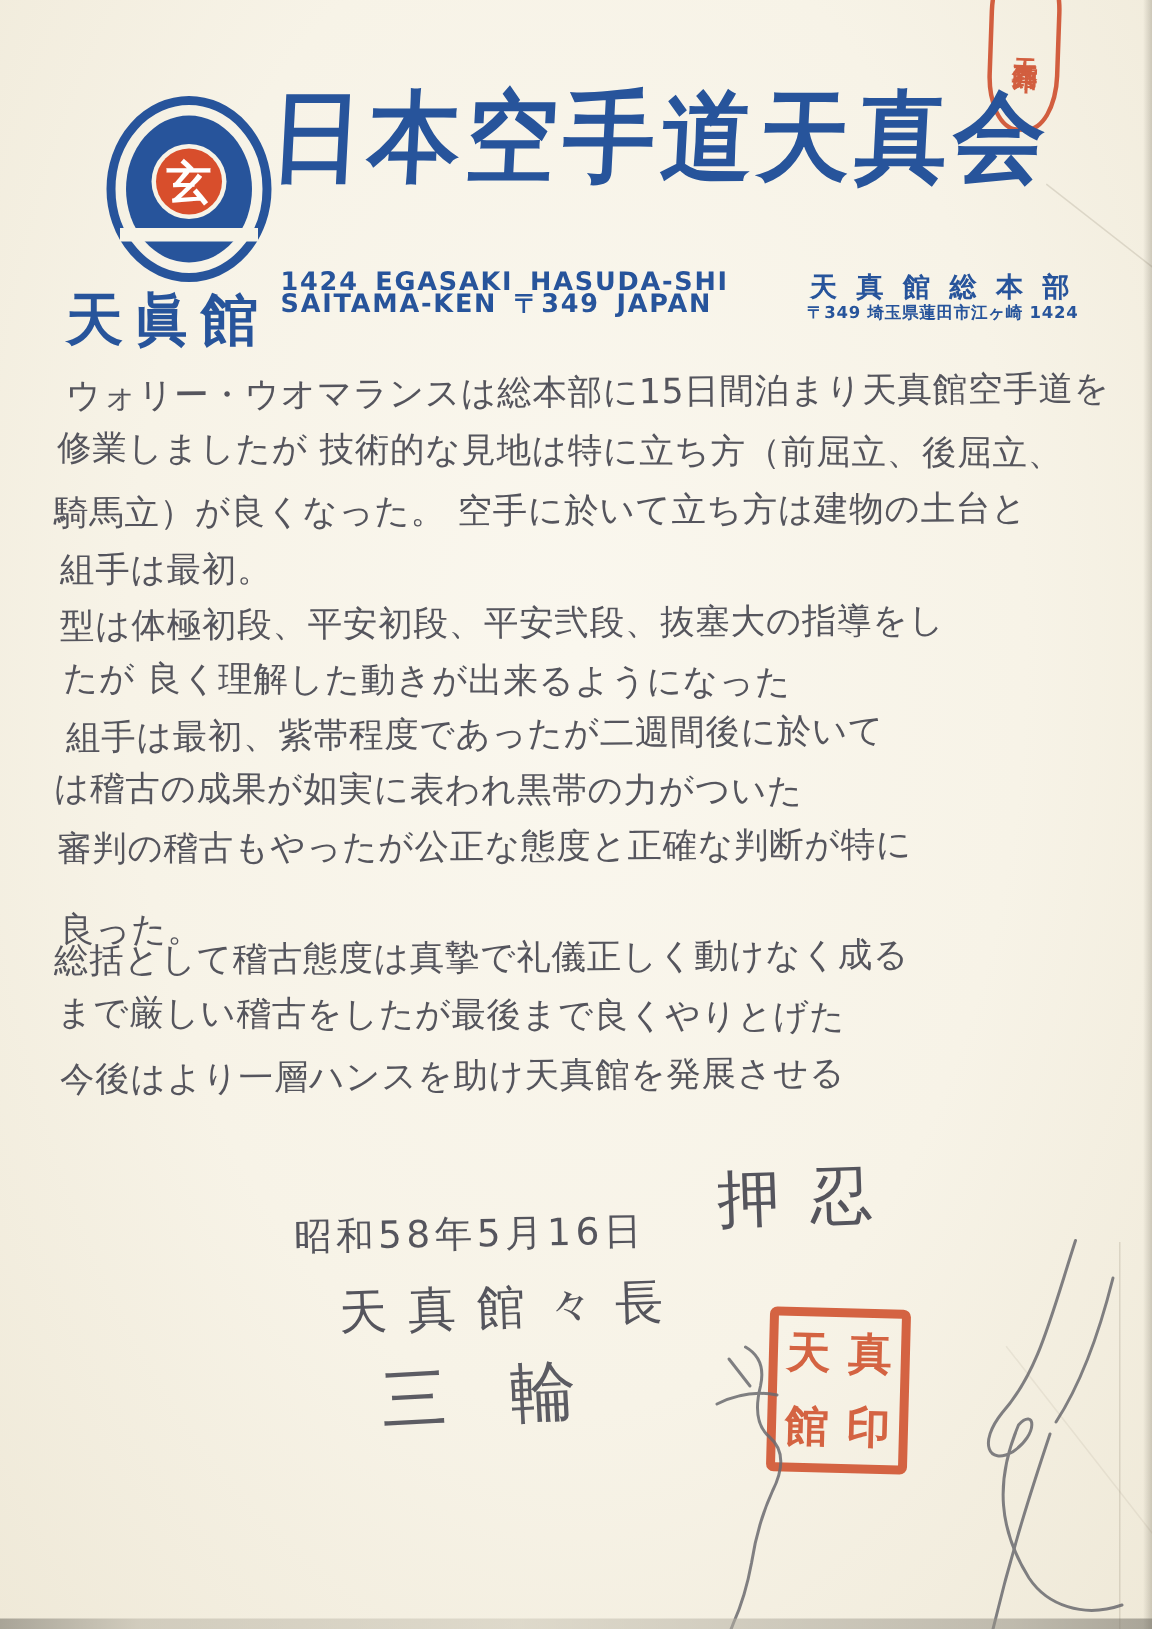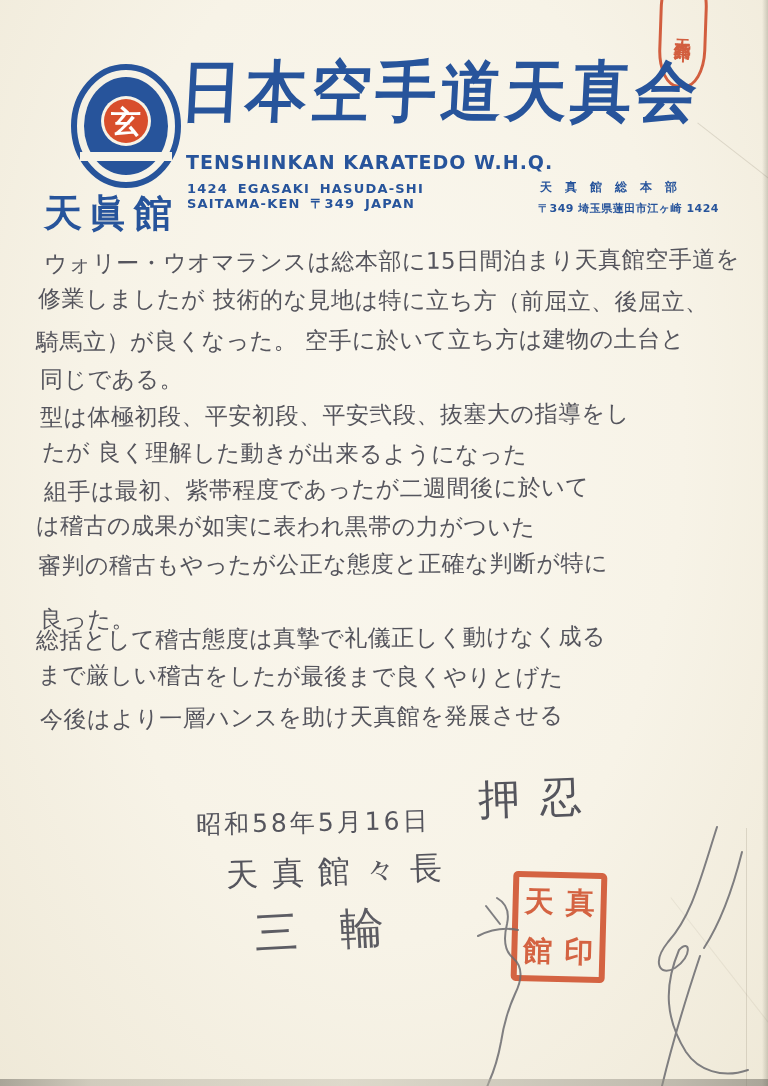--- a/index.html
+++ b/index.html
@@ -24,26 +24,26 @@
     font-size:61px;font-weight:bold;color:#27549b;
     letter-spacing:4px;white-space:nowrap;
     transform:skewX(-3deg) scaleY(1.08);transform-origin:left top;
   }
   .subtitle{
     position:absolute;left:186px;top:151px;
     font-size:19px;font-weight:bold;color:#27549b;letter-spacing:1px;white-space:nowrap;
   }
   .addr{
     position:absolute;left:187px;top:181px;
-    font-size:13px;line-height:15px;color:#27549b;
+    font-size:17px;line-height:15px;color:#27549b;
     letter-spacing:1.2px;word-spacing:4px;white-space:nowrap;font-weight:bold;
   }
   .hq-name{
     position:absolute;left:540px;top:179px;
-    font-size:12px;font-weight:bold;color:#27549b;letter-spacing:13px;white-space:nowrap;
+    font-size:18px;font-weight:bold;color:#27549b;letter-spacing:13px;white-space:nowrap;
   }
   .hq-addr{
     position:absolute;left:538px;top:201px;
     font-size:11px;color:#27549b;letter-spacing:0.5px;white-space:nowrap;font-weight:bold;
   }
   
   .corner-seal{
     position:absolute;left:659px;top:-30px;width:42px;height:112px;
     border:3px solid #cf4f2e;border-radius:21px/38px;
     display:flex;align-items:center;justify-content:center;
@@ -115,32 +115,31 @@
       <ellipse cx="56" cy="62" rx="42" ry="49" fill="#27549b"></ellipse>
       <rect x="10" y="88" width="92" height="9" fill="#f7f3e7"></rect>
       <circle cx="56" cy="57" r="25" fill="#f7f3e7"></circle>
       <circle cx="56" cy="57" r="22" fill="#d84e2c"></circle>
       <text x="56" y="68" text-anchor="middle" font-size="30" font-weight="bold" fill="#ffffff" font-family="DejaVu Sans, sans-serif">玄</text>
     </svg>
   </div>
   <div class="logo-caption">天眞館</div>
 
   <div class="main-title">日本空手道天真会</div>
-  <div class="subtitle">TENSHINKAN KARATEDO W.H.Q.</div>
   <div class="addr">
     <div>1424 EGASAKI HASUDA-SHI</div>
     <div>SAITAMA-KEN 〒349 JAPAN</div>
   </div>
   <div class="hq-name">天真館総本部</div>
   <div class="hq-addr">〒349 埼玉県蓮田市江ヶ崎 1424</div>
 
   <div class="hl" style="left:44px;top:246px;transform:rotate(-0.4deg);">ウォリー・ウオマランスは総本部に15日間泊まり天真館空手道を</div>
   <div class="hl" style="left:38px;top:285px;transform:rotate(0.3deg);">修業しましたが 技術的な見地は特に立ち方（前屈立、後屈立、</div>
   <div class="hl" style="left:36px;top:325px;transform:rotate(-0.3deg);">騎馬立）が良くなった。 空手に於いて立ち方は建物の土台と</div>
-  <div class="hl" style="left:40px;top:364px;">同じである。</div>
+  <div class="hl" style="left:40px;top:364px;">組手は最初。</div>
   <div class="hl" style="left:40px;top:400px;transform:rotate(-0.4deg);">型は体極初段、平安初段、平安弐段、抜塞大の指導をし</div>
   <div class="hl" style="left:42px;top:438px;transform:rotate(0.3deg);">たが 良く理解した動きが出来るようになった</div>
   <div class="hl" style="left:44px;top:474px;transform:rotate(-0.5deg);">組手は最初、紫帯程度であったが二週間後に於いて</div>
   <div class="hl" style="left:36px;top:511px;transform:rotate(0.2deg);">は稽古の成果が如実に表われ黒帯の力がついた</div>
   <div class="hl" style="left:38px;top:549px;transform:rotate(-0.3deg);">審判の稽古もやったが公正な態度と正確な判断が特に</div>
   <div class="hl" style="left:40px;top:604px;text-align:right;">良った。</div>
   <div class="hl" style="left:36px;top:623px;transform:rotate(-0.4deg);">総括として稽古態度は真摯で礼儀正しく動けなく成る</div>
   <div class="hl" style="left:38px;top:661px;transform:rotate(0.3deg);">まで厳しい稽古をしたが最後まで良くやりとげた</div>
   <div class="hl" style="left:40px;top:702px;transform:rotate(-0.5deg);">今後はより一層ハンスを助け天真館を発展させる</div>
 

